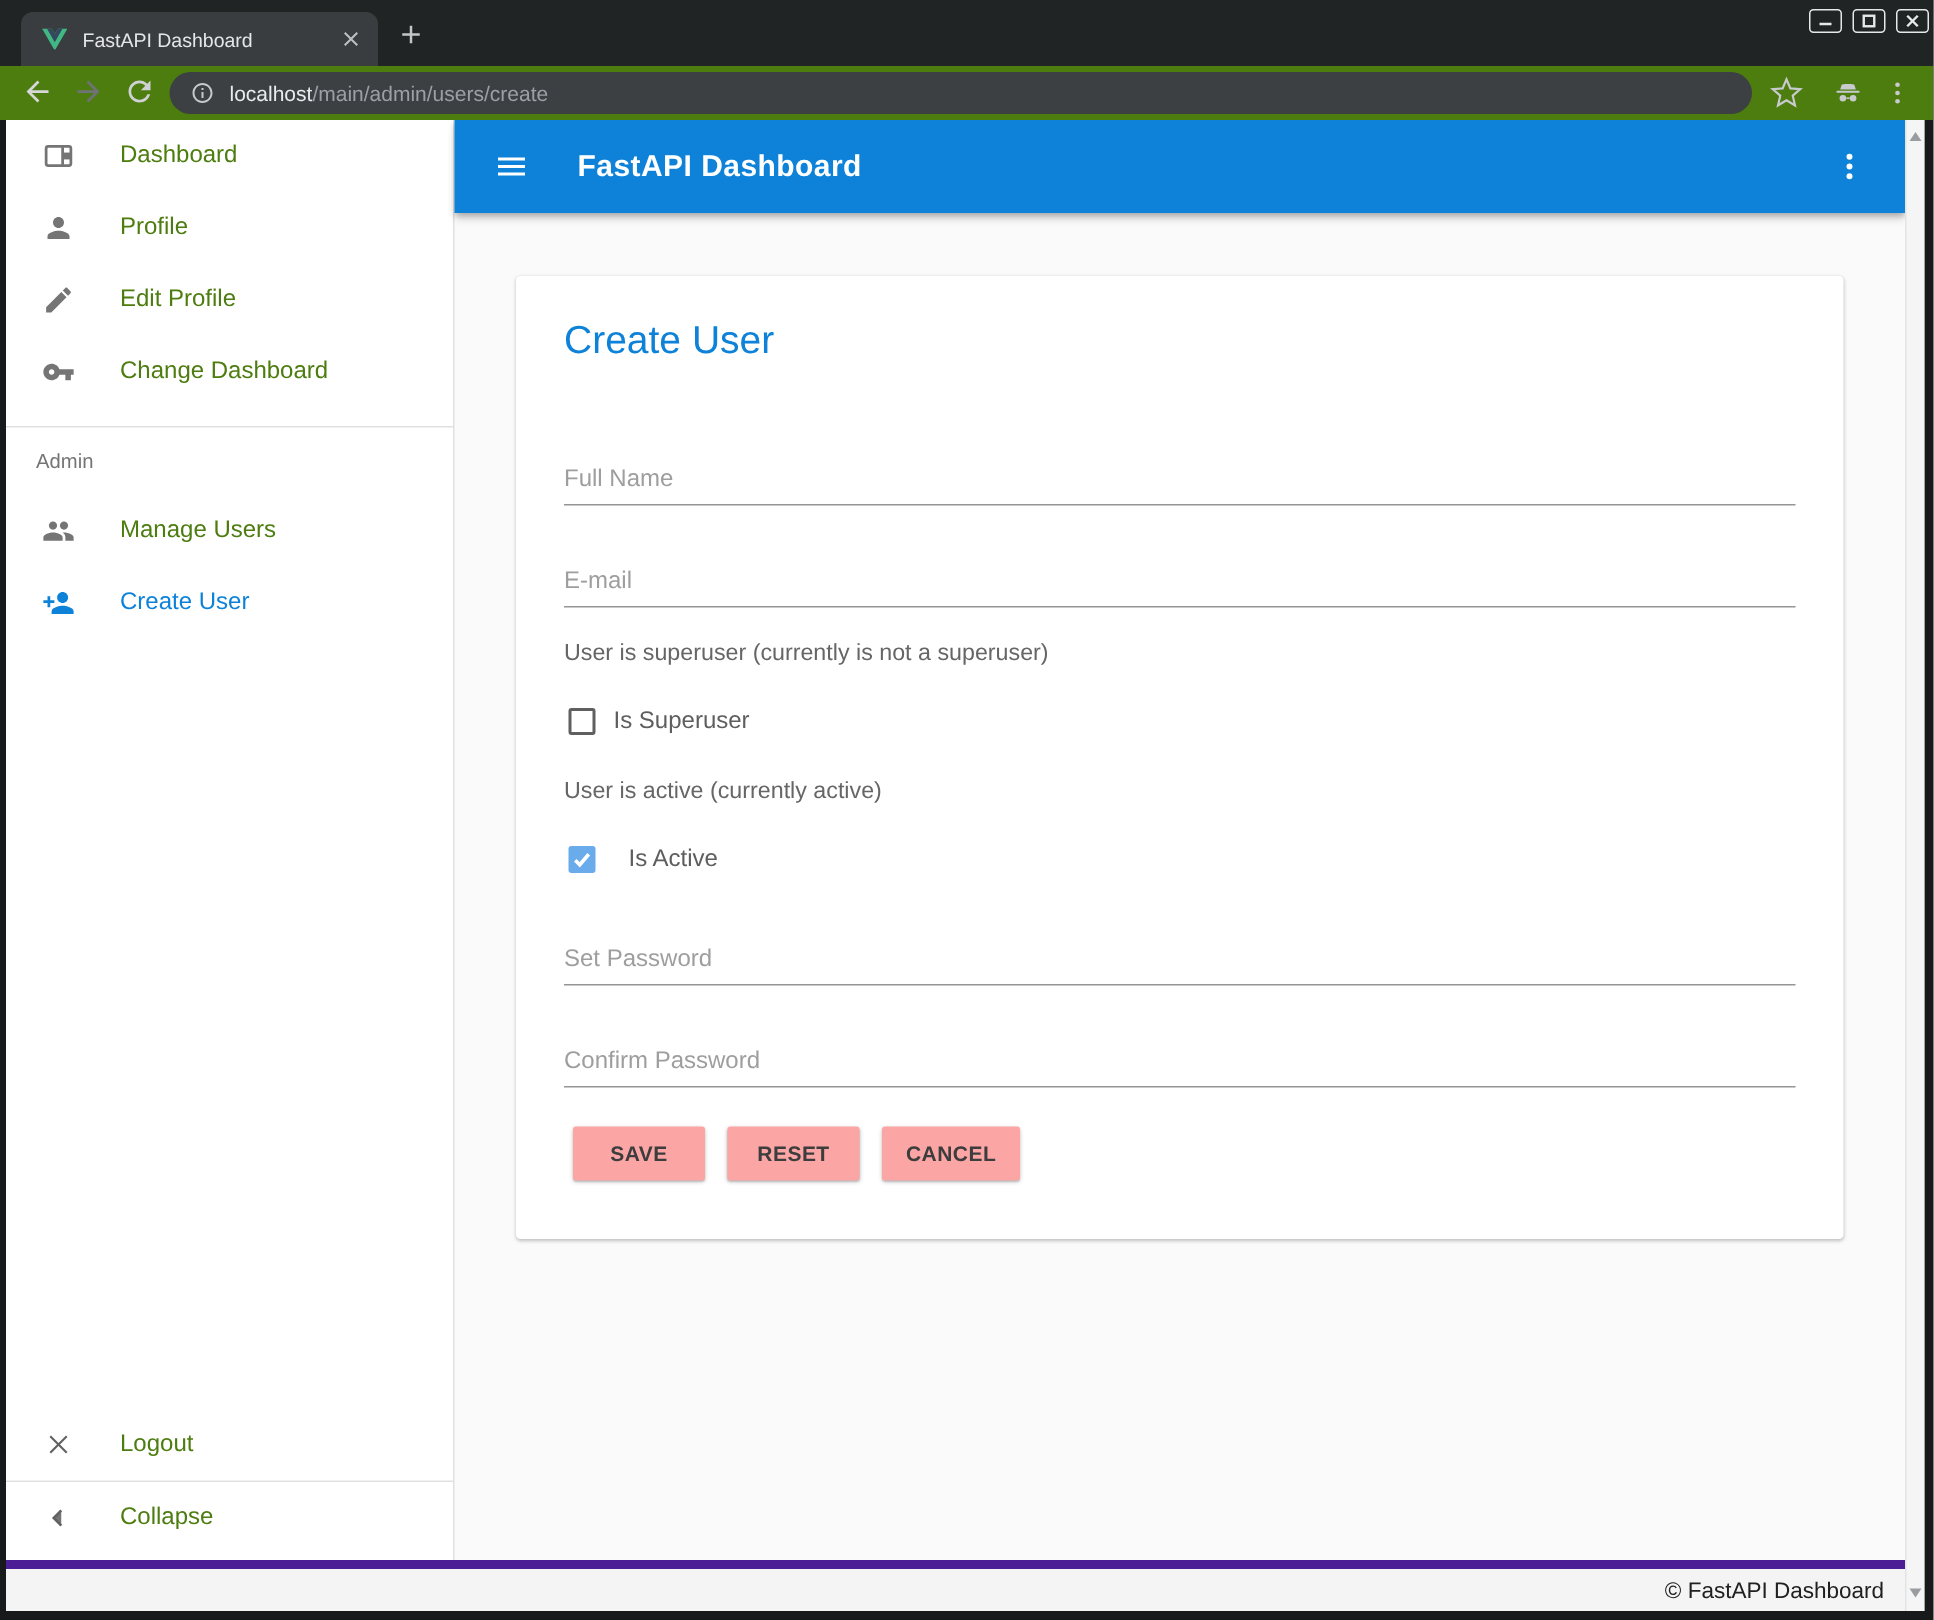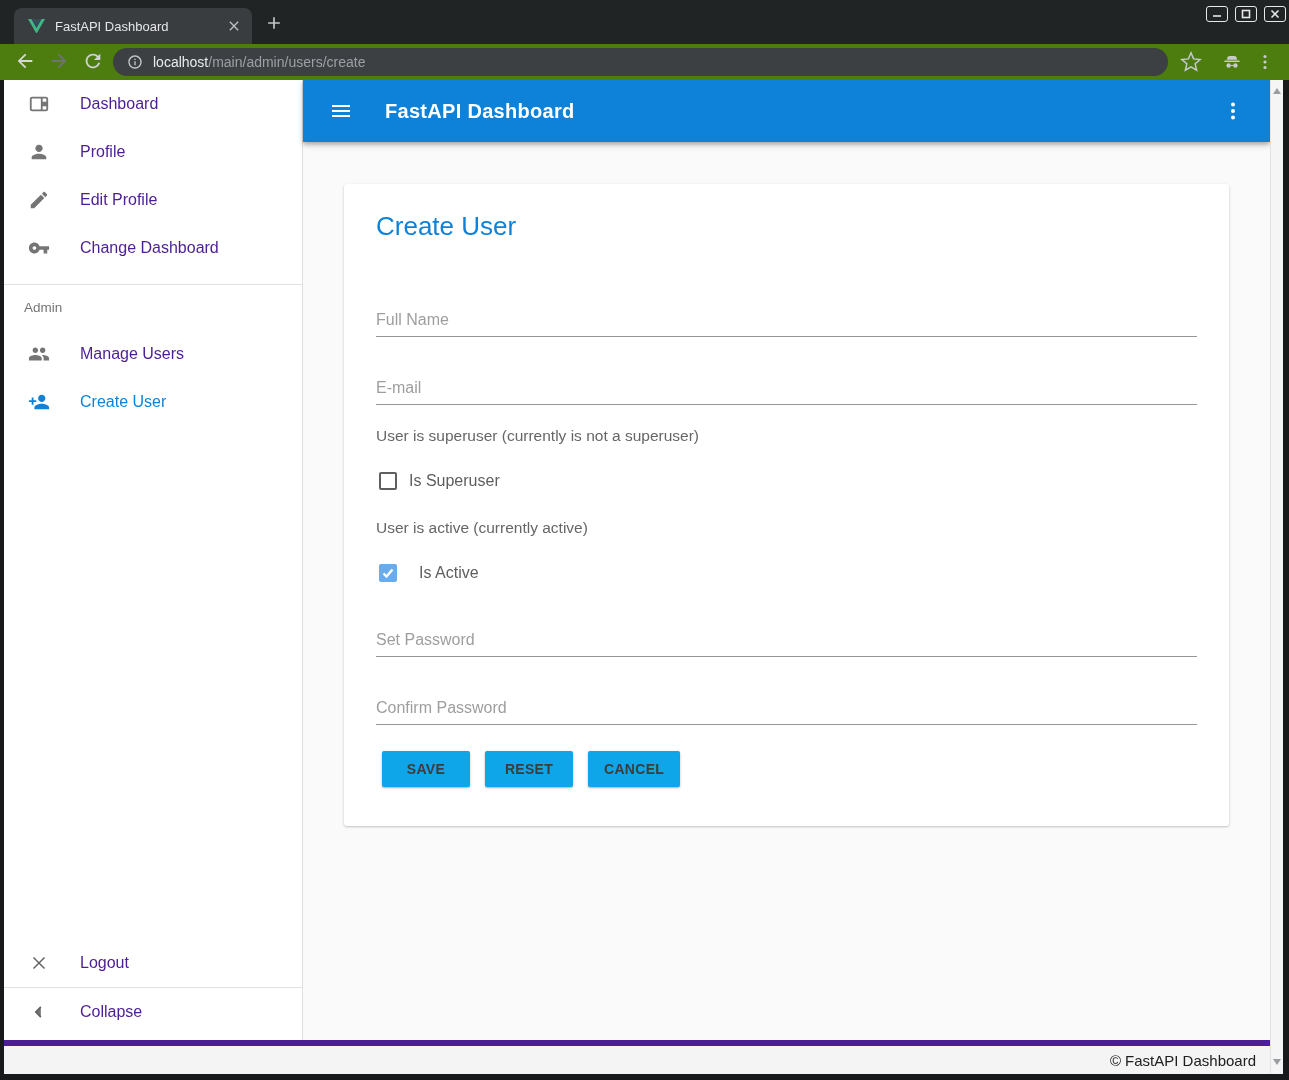--- a/index.html
+++ b/index.html
@@ -70,21 +70,21 @@
   
   .sidebar {
     position:absolute; left:0; top:0; width:299px; height:960px; background:#ffffff;
     border-right:1px solid rgba(0,0,0,.12); z-index:2;
   }
   .section-header { height:52px; padding:23px 20px 0; font-size:13.5px; color:#757575; }
   .section-header.second { height:45px; padding-top:15px; }
   .nav-item { height:48px; display:flex; align-items:center; padding-left:24px; cursor:pointer; }
   .nav-item .nav-icon { width:22px; height:22px; flex:0 0 auto; }
   .nav-item .nav-icon svg { width:22px; height:22px; fill:#757575; }
-  .nav-item .nav-label { margin-left:30px; font-size:16px; color:#4c1d95; }
+  .nav-item .nav-label { margin-left:30px; font-size:16px; color:#4d7c0f; }
   .nav-item.active .nav-label { color:#0d82d8; }
   .nav-item.active .nav-icon svg { fill:#0d82d8; }
   .s-divider { height:1px; background:rgba(0,0,0,.12); margin-top:12px; }
   .sidebar-bottom { position:absolute; bottom:4px; left:0; width:100%; }
   .sidebar-bottom .s-divider { margin:0; }
 
   
   .footer {
     position:absolute; left:0; top:960px; width:1266px; height:34px;
     background:#f4f4f4; border-top:6px solid #4c1d95;
@@ -120,21 +120,21 @@
   .check-row { position:absolute; left:35px; display:flex; align-items:center; cursor:pointer; }
   .row-superuser { top:288px; } .row-active { top:380px;gap:10px; }
   .checkbox { width:18px; height:18px; border-radius:2px; flex:0 0 auto; position:relative; }
   .checkbox.unchecked { border:2px solid #5f5f5f; background:#ffffff; }
   .checkbox.checked { background:#6aabec; }
   .checkbox.checked svg { position:absolute; left:2px; top:2px; width:14px; height:14px; stroke:#ffffff; stroke-width:2.4; fill:none; }
   .check-label { margin-left:12px; font-size:16px; color:#5e5e5e; }
   .buttons-row { position:absolute; left:38px; top:567px; display:flex; gap:15px; }
   .md-btn {
     min-width:88px; height:36px; padding:0 16px; border:none; cursor:pointer;
-    background:#0ea5e9; border-radius:2px; font-family:"Liberation Sans", sans-serif;
+    background:#fca5a5; border-radius:2px; font-family:"Liberation Sans", sans-serif;
     font-size:14px; font-weight:bold; color:#3d3d3d; letter-spacing:.3px;
     box-shadow:0 1px 3px rgba(0,0,0,.22), 0 1px 1px rgba(0,0,0,.12);
   }
 </style>
 </head>
 <body>
 
 <div class="titlebar">
   <div class="tab">
     <span class="tab-favicon">

